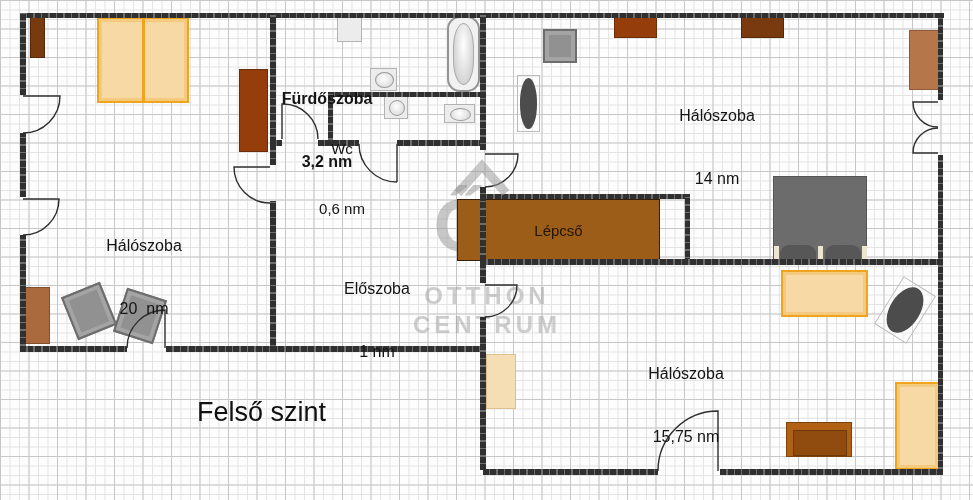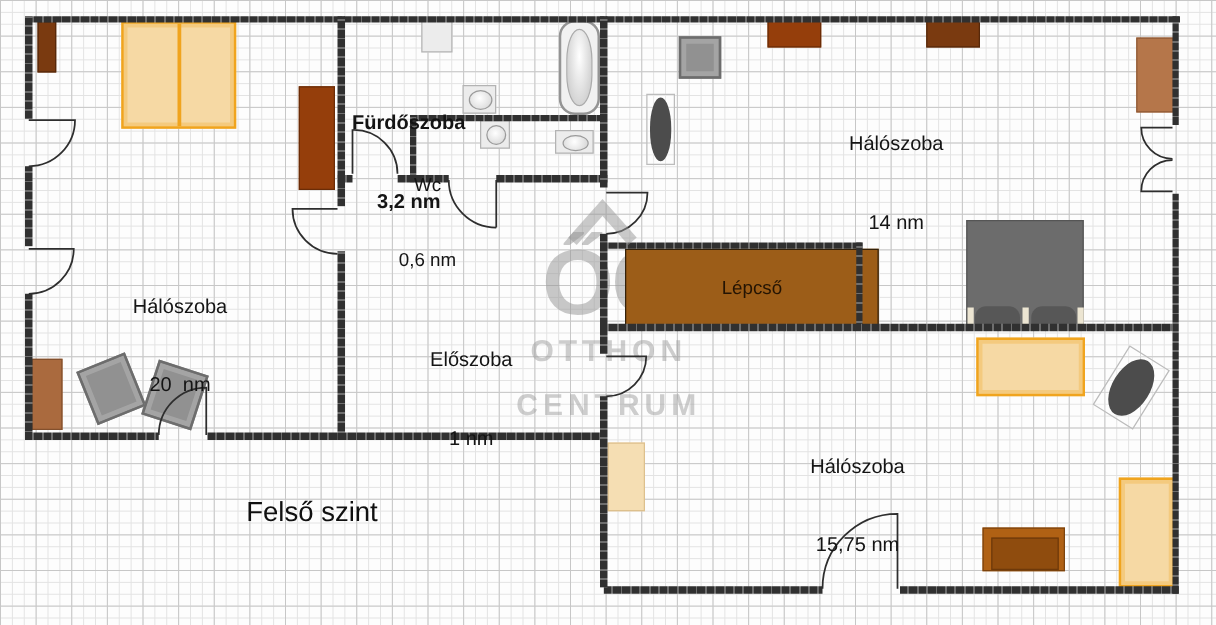--- a/index.html
+++ b/index.html
@@ -42,29 +42,29 @@
   .plant-box{border:1px solid #bcbcbc;background:rgba(255,255,255,.25);}
   .plant{position:absolute;left:8%;top:4%;width:84%;height:92%;background:#4c4c4c;border-radius:50%;}
   .bed-gray{background:#6c6c6c;border:1px solid #555555;}
   .pillow{position:absolute;background:#575757;border-radius:9px 9px 2px 2px;}
   .rail{position:absolute;background:#ece5d2;}
   .stairs{background:#9c5d18;border:1px solid #33210a;z-index:3;display:flex;align-items:center;justify-content:center;}
   
   .room-label{z-index:8;text-align:center;color:#141414;font-size:16px;line-height:21px;transform:translateX(-50%);white-space:pre;}
   .room-label.small{font-size:15px;line-height:20px;}
   .stairs-label{font-size:15px;color:#241403;z-index:8;}
-  .floor-title{z-index:8;font-size:22px;color:#101010;}
+  .floor-title{z-index:8;font-size:27px;color:#101010;}
 </style>
 </head>
 <body>
 
 <div class="plan">
 
   <div class="abs wm wm-oc" style="left:420px;top:192px;width:134px;">ŐC</div>
-  <div class="abs wm wm-word" style="left:412px;top:268px;width:150px;">OTTHON</div>
+  <div class="abs wm wm-word" style="left:412px;top:282px;width:150px;">OTTHON</div>
   <div class="abs wm wm-word" style="left:412px;top:311px;width:150px;">CENTRUM</div>
 
   <div class="abs wall-h" style="left:20px;top:13px;width:924px;height:5px;"></div>
   <div class="abs wall-v" style="left:20px;top:13px;width:6px;height:82px;"></div>
   <div class="abs wall-v" style="left:20px;top:133px;width:6px;height:64px;"></div>
   <div class="abs wall-v" style="left:20px;top:235px;width:6px;height:117px;"></div>
   <div class="abs wall-h" style="left:20px;top:346px;width:107px;height:6px;"></div>
   <div class="abs wall-h" style="left:166px;top:346px;width:319px;height:6px;"></div>
   <div class="abs wall-v" style="left:938px;top:13px;width:5px;height:87px;"></div>
   <div class="abs wall-v" style="left:938px;top:155px;width:5px;height:320px;"></div>
@@ -78,21 +78,21 @@
   <div class="abs wall-h" style="left:397px;top:140px;width:89px;height:6px;"></div>
   <div class="abs wall-h" style="left:328px;top:92px;width:155px;height:5px;"></div>
   <div class="abs wall-v" style="left:328px;top:92px;width:5px;height:54px;"></div>
   <div class="abs wall-v" style="left:480px;top:13px;width:6px;height:137px;"></div>
   <div class="abs wall-v" style="left:480px;top:187px;width:6px;height:96px;"></div>
   <div class="abs wall-v" style="left:480px;top:317px;width:6px;height:153px;"></div>
   <div class="abs wall-h" style="left:480px;top:194px;width:210px;height:5px;"></div>
   <div class="abs wall-v" style="left:685px;top:194px;width:5px;height:70px;"></div>
   <div class="abs wall-h" style="left:480px;top:259px;width:458px;height:6px;"></div>
 
-  <div class="abs stairs" style="left:500px;top:199px;width:201px;height:60px;">
+  <div class="abs stairs" style="left:457px;top:199px;width:201px;height:60px;">
     <span class="stairs-label">Lépcső</span>
   </div>
 
   <div class="abs furn bed-tan" style="left:97px;top:17px;width:92px;height:86px;">
     <div class="bed-split"></div>
   </div>
   <div class="abs furn cab-dark" style="left:30px;top:17px;width:15px;height:41px;"></div>
   <div class="abs furn cab-red" style="left:239px;top:69px;width:29px;height:83px;"></div>
   <div class="abs furn cab-sienna" style="left:25px;top:287px;width:25px;height:57px;"></div>
   <div class="abs furn gray-chair" style="left:68px;top:288px;width:42px;height:46px;transform:rotate(-22deg);"></div>

